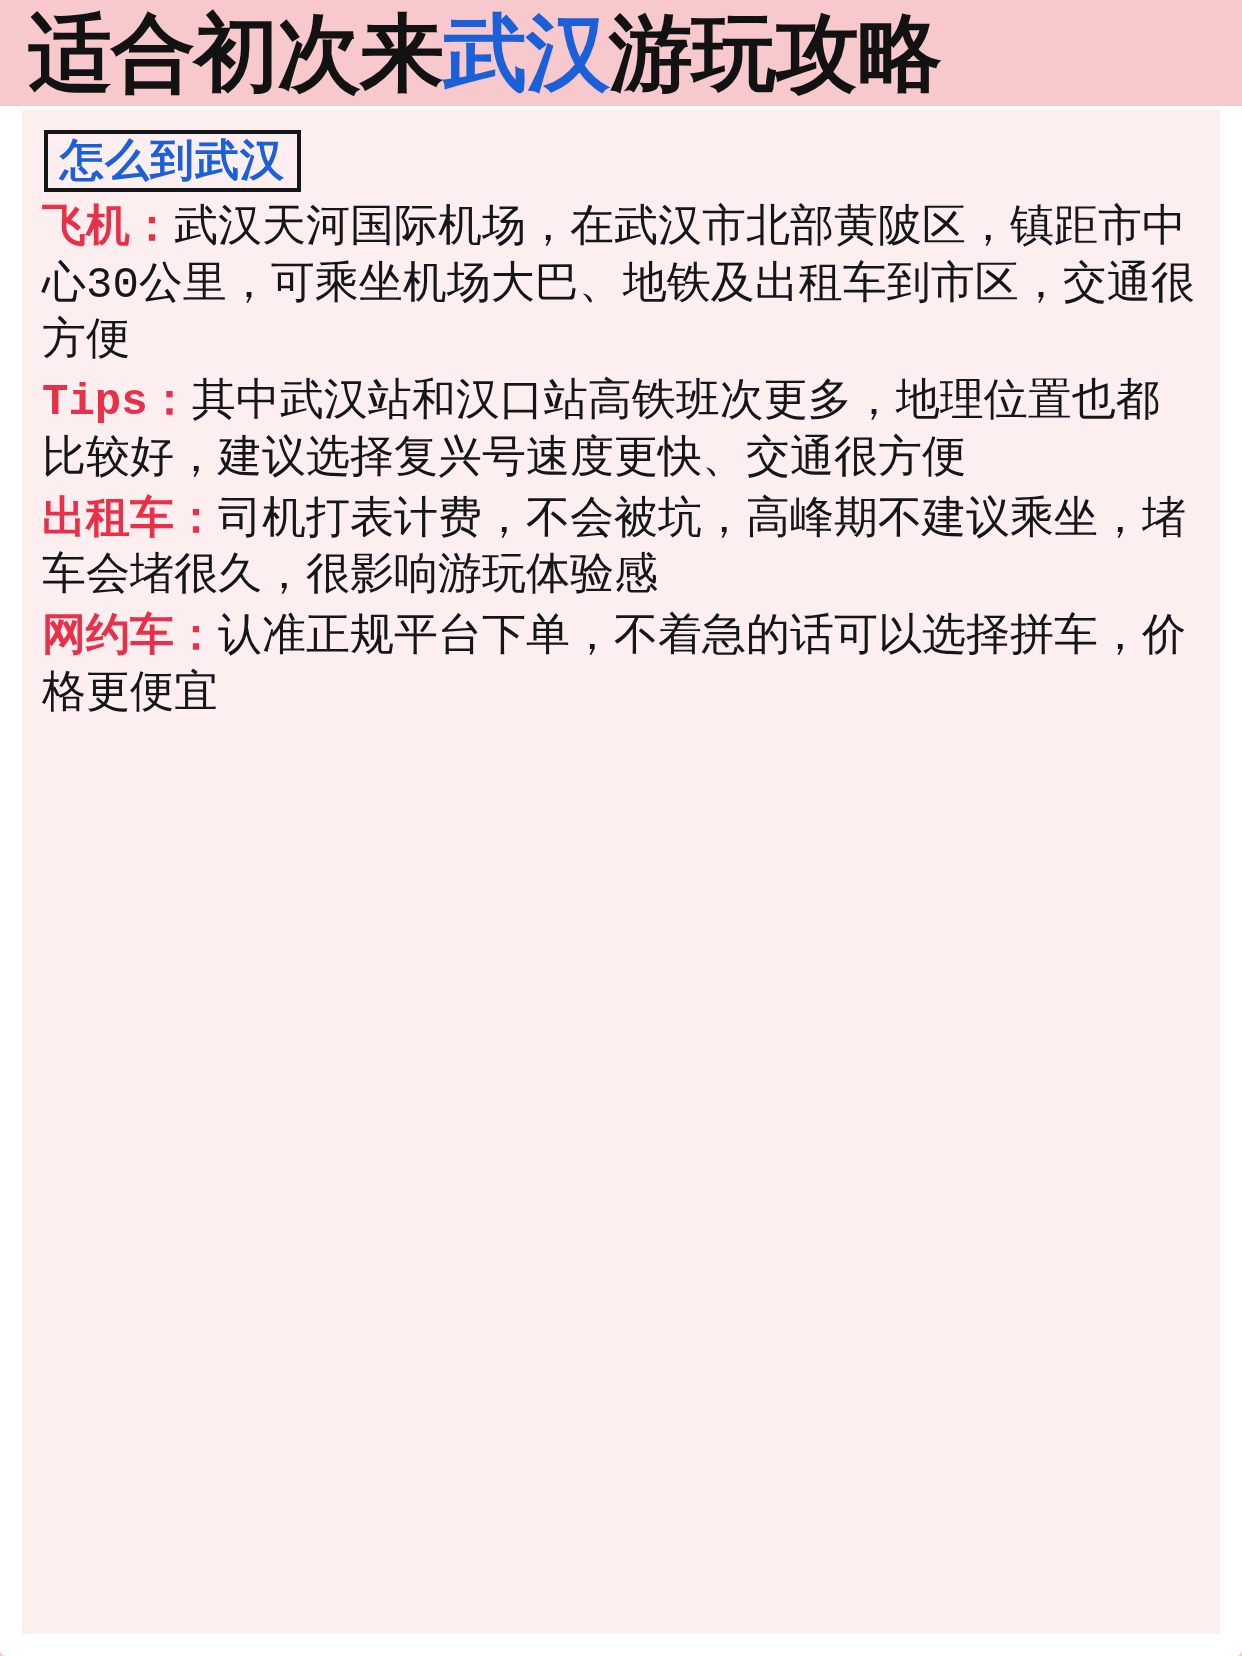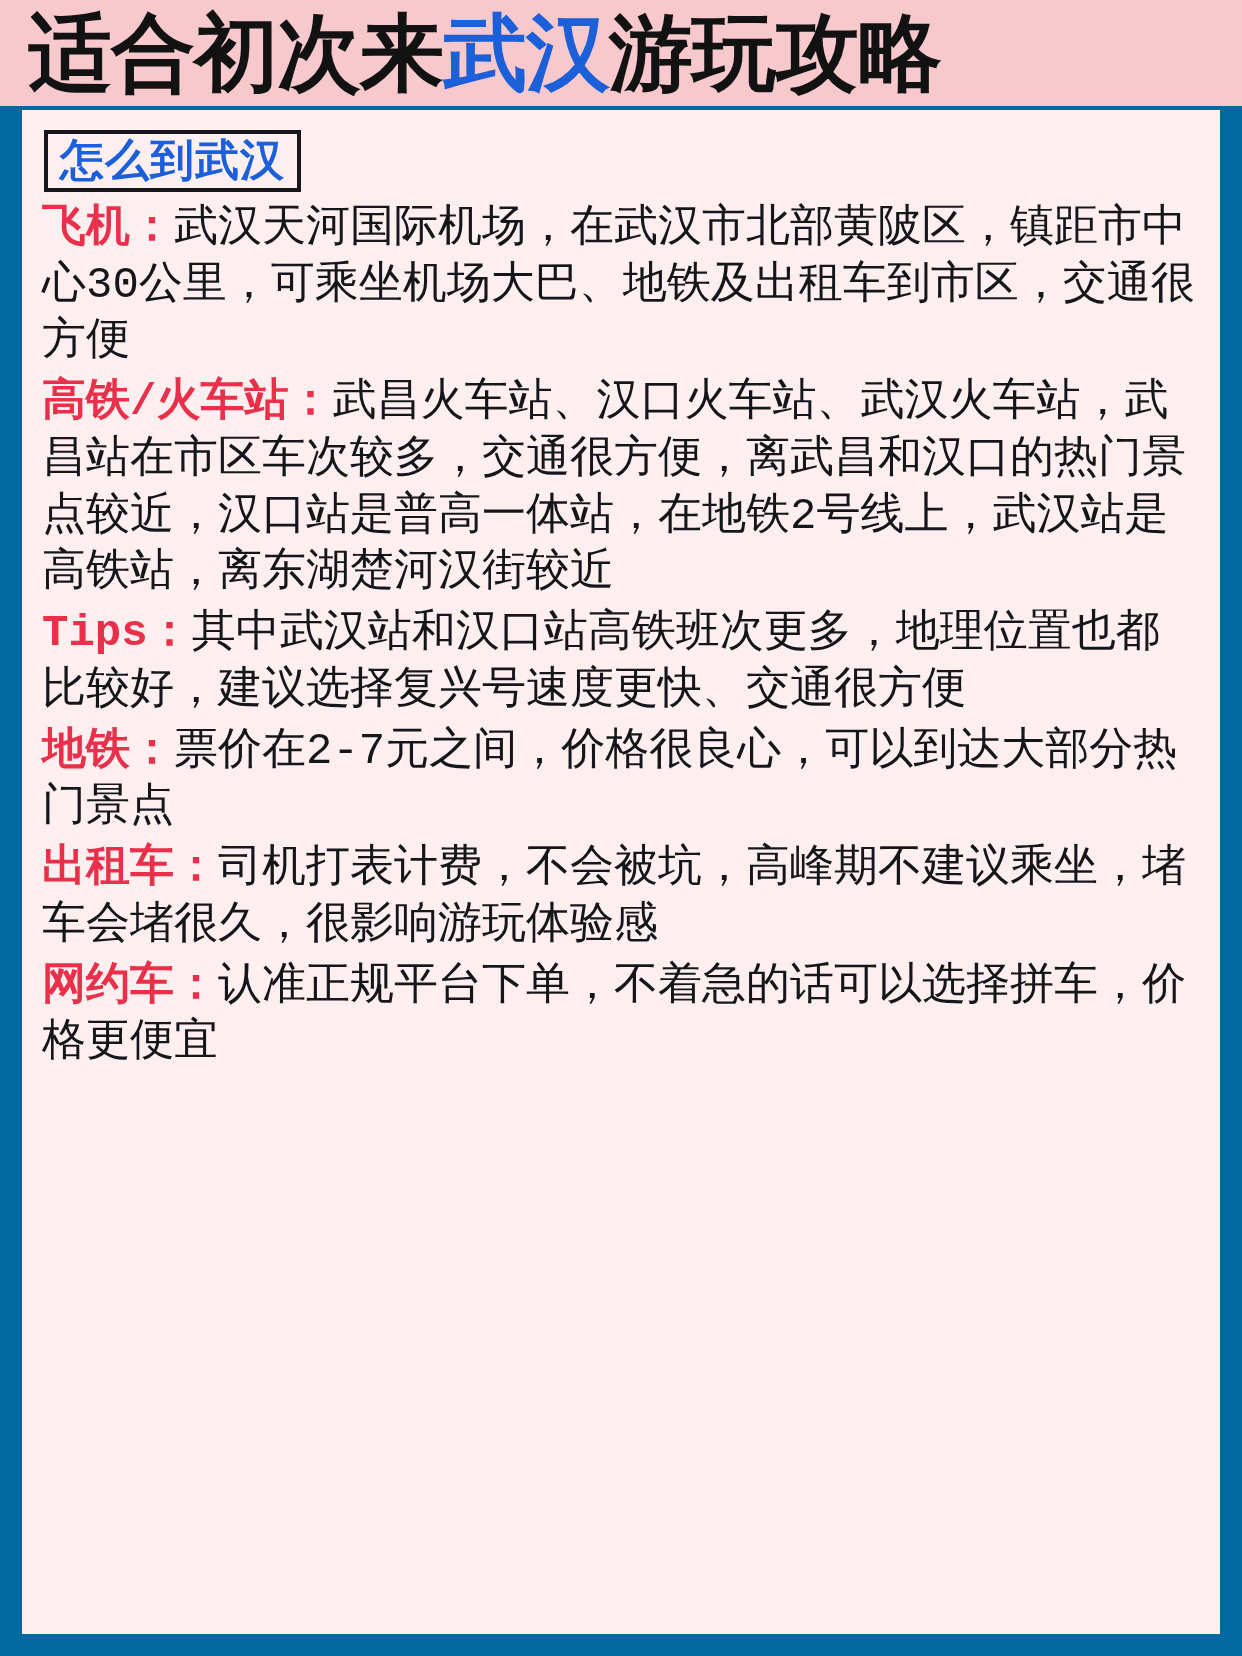--- a/index.html
+++ b/index.html
@@ -10,22 +10,23 @@
   body {
     width: 1242px;
     height: 1656px;
     font-family: "Liberation Sans", "DejaVu Sans", sans-serif;
     overflow: hidden;
   }
   .page {
     position: relative;
     width: 1242px;
     height: 1656px;
-    background: #0369a1;
+    background: #ffffff;
     box-sizing: border-box;
+    border-radius: 6px;
   }
   .title-bar {
     padding: 6px 18px 4px 28px;
     background: #f7c9cd;
   }
   .title {
     font-size: 84px;
     font-weight: bold;
     line-height: 1.14;
     letter-spacing: -1px;
@@ -84,26 +85,24 @@
   </div>
 
   <div class="card">
 
     <div class="section-head">
       <span>怎么到武汉</span>
     </div>
 
     <p class="para"><span class="lbl">飞机：</span><span class="body-txt">武汉天河国际机场，在武汉市北部黄陂区，镇距市中心30公里，可乘坐机场大巴、地铁及出租车到市区，交通很方便</span></p>
 
-    <p class="para"><span class="lbl">高铁/火车站：</span><span class="body-txt">武昌火车站、汉口火车站、武汉火车站，武昌站在市区车次较多，交通很方便，离武昌和汉口的热门景点较近，汉口站是普高一体站，在地铁2号线上，武汉站是高铁站，离东湖楚河汉街较近</span></p>
 
     <p class="para"><span class="lbl">Tips：</span><span class="body-txt">其中武汉站和汉口站高铁班次更多，地理位置也都比较好，建议选择复兴号速度更快、交通很方便</span></p>
 
 
-    <p class="para"><span class="lbl">地铁：</span><span class="body-txt">票价在2-7元之间，价格很良心，可以到达大部分热门景点</span></p>
 
 
     <p class="para"><span class="lbl">出租车：</span><span class="body-txt">司机打表计费，不会被坑，高峰期不建议乘坐，堵车会堵很久，很影响游玩体验感</span></p>
 
     <p class="para"><span class="lbl">网约车：</span><span class="body-txt">认准正规平台下单，不着急的话可以选择拼车，价格更便宜</span></p>
 
   </div>
 </div>
 
 </body></html>

